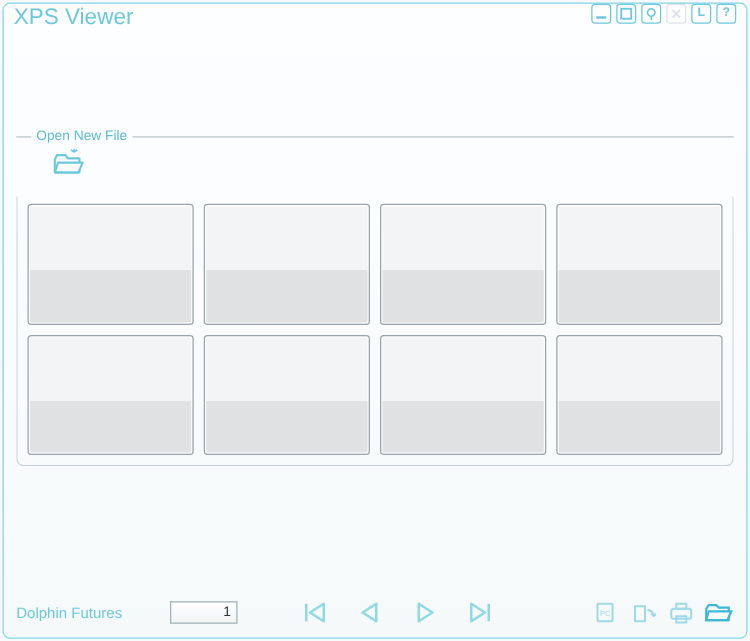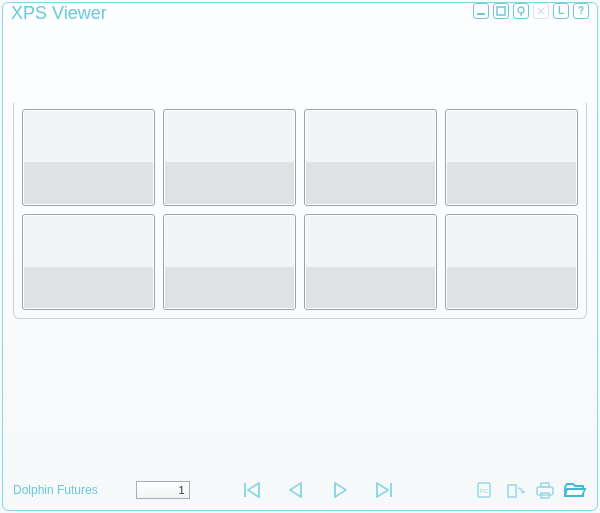--- a/index.html
+++ b/index.html
@@ -163,20 +163,34 @@
         <span>L</span>
       </div>
       <div class="tc-btn">
         <span>?</span>
       </div>
     </div>
   </div>
 
   <div class="content">
 
+    <div class="section">
+      <div class="section-header">
+        <div class="line-left"></div>
+        <span>Open New File</span>
+        <div class="line-right"></div>
+      </div>
+      <div class="open-body">
+        <svg class="open-icon" viewBox="0 0 32 28">
+          <path d="M3 10 L5 6 L13 6 L15 9 L26 9 L26 22 L3 22 Z" fill="none" stroke="currentColor" stroke-width="2" stroke-linejoin="round"></path>
+          <path d="M6 13 L29 13 L25 22 L3 22 Z" fill="#fff" stroke="currentColor" stroke-width="2" stroke-linejoin="round"></path>
+          <path d="M21 3 L21 0 M21 3 L24 1 M21 3 L18 1" stroke="currentColor" stroke-width="1.5" fill="none"></path>
+        </svg>
+      </div>
+    </div>
 
     <div class="section">
       <div class="recent-body">
         <div class="thumb"></div>
         <div class="thumb"></div>
         <div class="thumb"></div>
         <div class="thumb"></div>
         <div class="thumb"></div>
         <div class="thumb"></div>
         <div class="thumb"></div>

